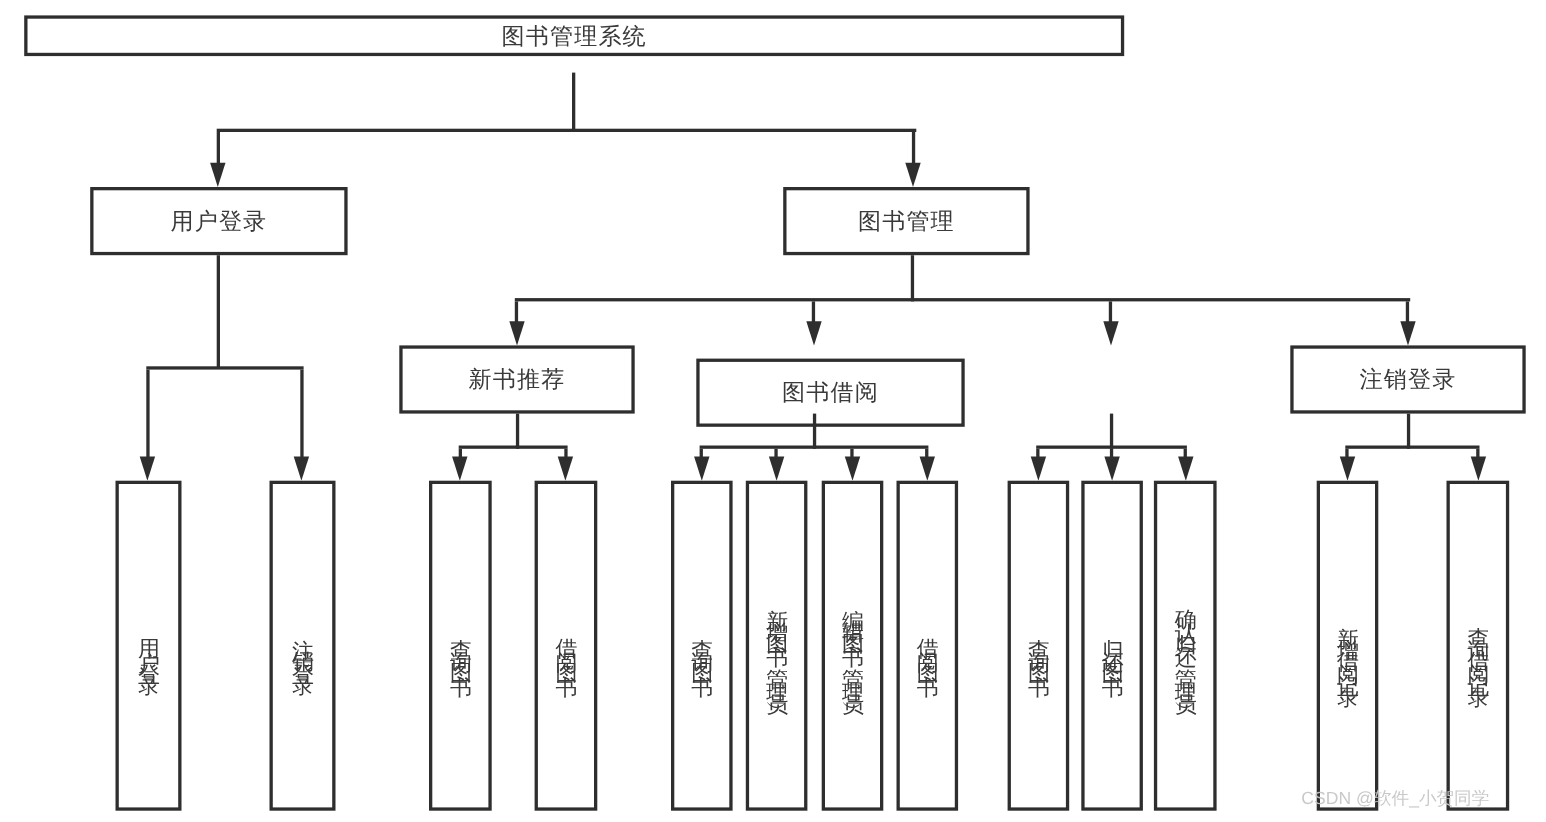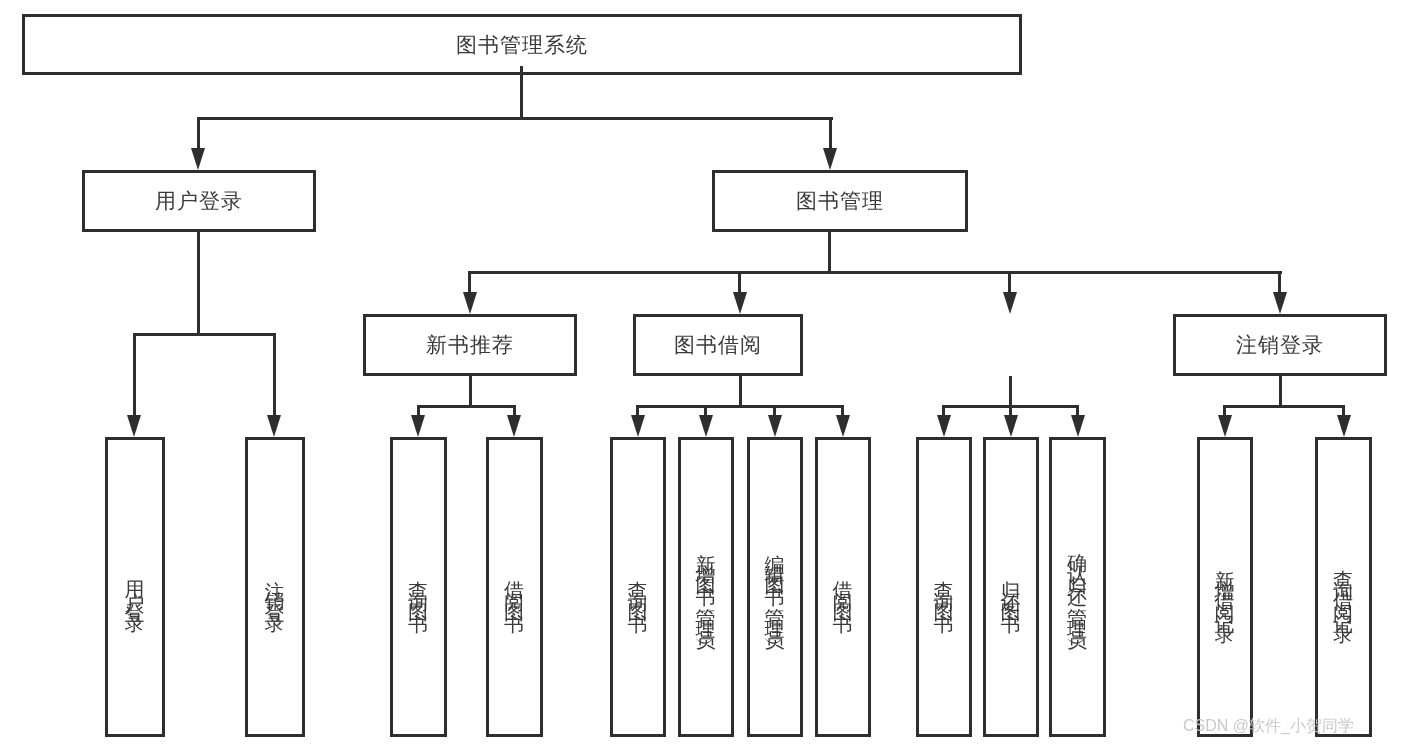--- a/index.html
+++ b/index.html
@@ -26,35 +26,35 @@
   .wm {
     position:absolute; left:1183px; top:716px; z-index:6;
     font-size:16px; color:rgba(198,198,198,0.95); white-space:nowrap;
   }
 </style>
 </head>
 <body>
 
 <div class="stage">
 
-  <div class="box hbox" style="left:22px;top:14px;width:1000px;height:61px;">
+  <div class="box hbox" style="left:22px;top:14px;width:1000px;height:37px;">
     <span>图书管理系统</span>
   </div>
 
   <div class="ln" style="left:520px;top:66px;width:3px;height:54px;"></div>
   <div class="ln" style="left:197px;top:117px;width:636px;height:3px;"></div>
   <div class="ln" style="left:197px;top:120px;width:3px;height:30px;"></div>
   <div class="arr" style="left:191px;top:148px;"></div>
   <div class="ln" style="left:829px;top:120px;width:3px;height:30px;"></div>
   <div class="arr" style="left:823px;top:148px;"></div>
 
   <div class="box hbox" style="left:82px;top:170px;width:234px;height:62px;">
     <span>用户登录</span>
   </div>
-  <div class="box hbox" style="left:712px;top:170px;width:256px;height:62px;">
+  <div class="box hbox" style="left:712px;top:170px;width:224px;height:62px;">
     <span>图书管理</span>
   </div>
 
   <div class="ln" style="left:197px;top:232px;width:3px;height:103px;"></div>
   <div class="ln" style="left:133px;top:333px;width:143px;height:3px;"></div>
   <div class="ln" style="left:133px;top:336px;width:3px;height:80px;"></div>
   <div class="arr" style="left:127px;top:415px;"></div>
   <div class="ln" style="left:273px;top:336px;width:3px;height:80px;"></div>
   <div class="arr" style="left:267px;top:415px;"></div>
 
@@ -65,21 +65,21 @@
   <div class="ln" style="left:738px;top:274px;width:3px;height:22px;"></div>
   <div class="arr" style="left:733px;top:292px;"></div>
   <div class="ln" style="left:1008px;top:274px;width:3px;height:22px;"></div>
   <div class="arr" style="left:1003px;top:292px;"></div>
   <div class="ln" style="left:1278px;top:274px;width:3px;height:22px;"></div>
   <div class="arr" style="left:1273px;top:292px;"></div>
 
   <div class="box hbox" style="left:363px;top:314px;width:214px;height:62px;">
     <span>新书推荐</span>
   </div>
-  <div class="box hbox" style="left:633px;top:314px;width:170px;height:62px;">
+  <div class="box hbox" style="left:633px;top:326px;width:244px;height:62px;">
     <span>图书借阅</span>
   </div>
   <div class="box hbox" style="left:1173px;top:314px;width:214px;height:62px;">
     <span>注销登录</span>
   </div>
 
   <div class="ln" style="left:469px;top:376px;width:3px;height:32px;"></div>
   <div class="ln" style="left:417px;top:405px;width:99px;height:3px;"></div>
   <div class="ln" style="left:417px;top:408px;width:3px;height:9px;"></div>
   <div class="arr" style="left:411px;top:415px;"></div>

